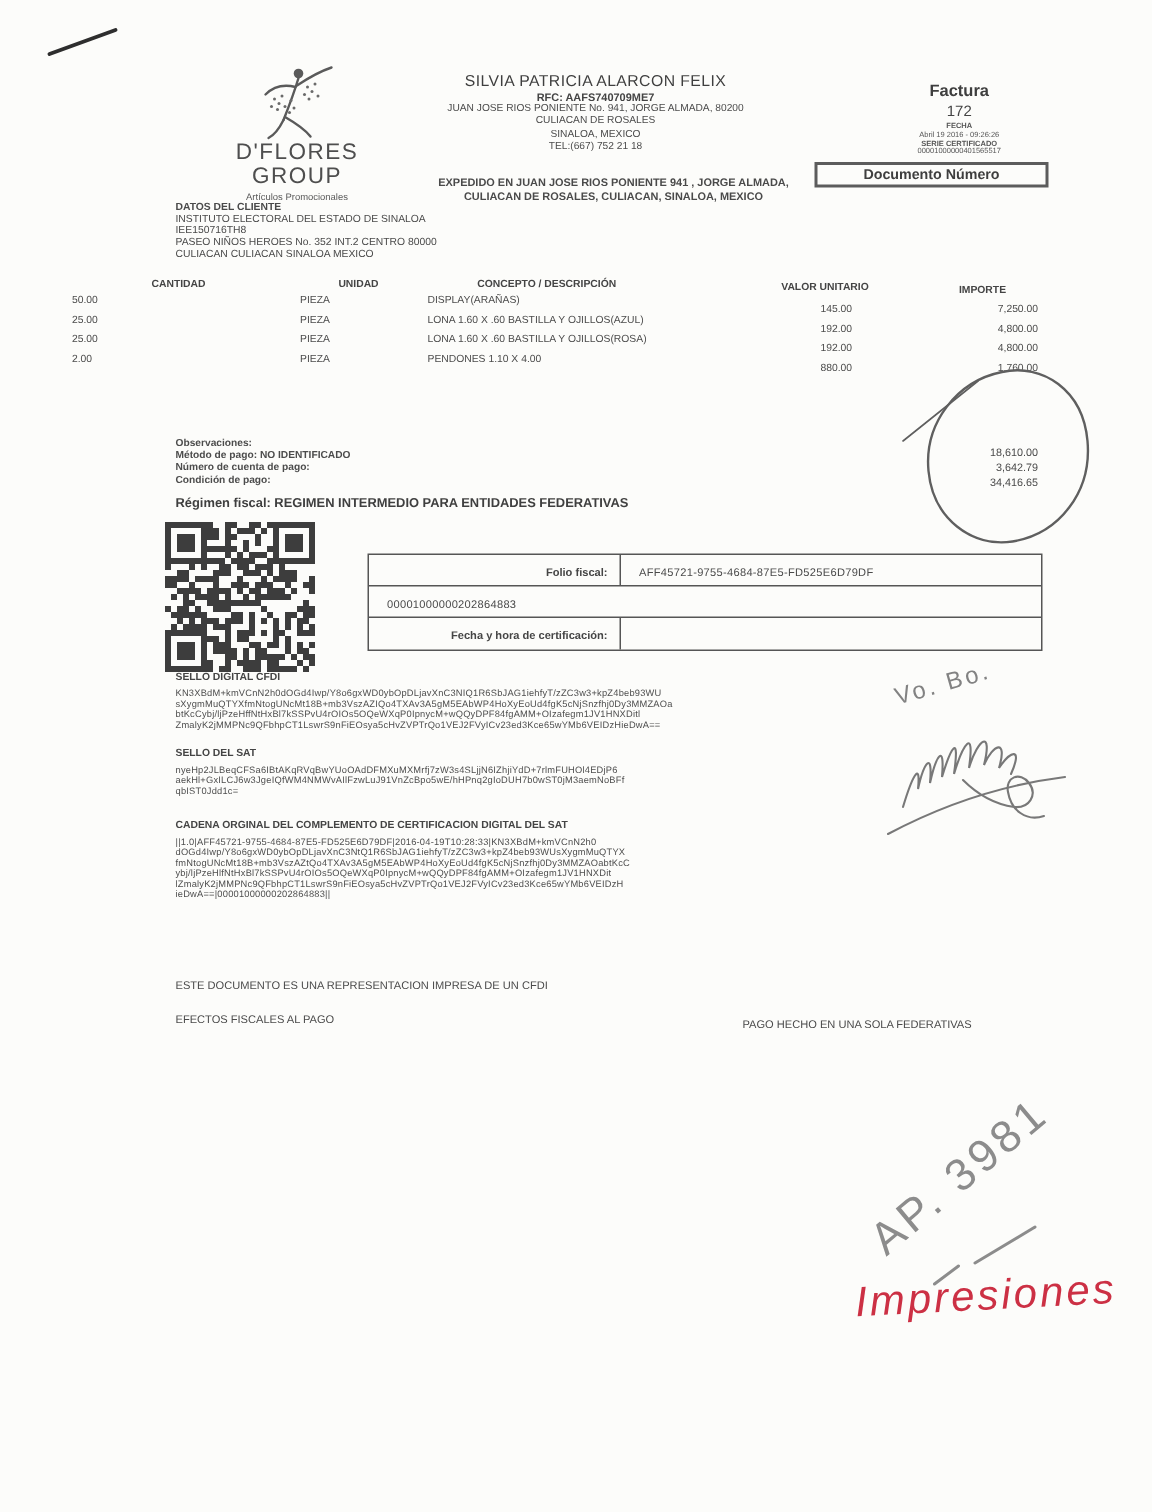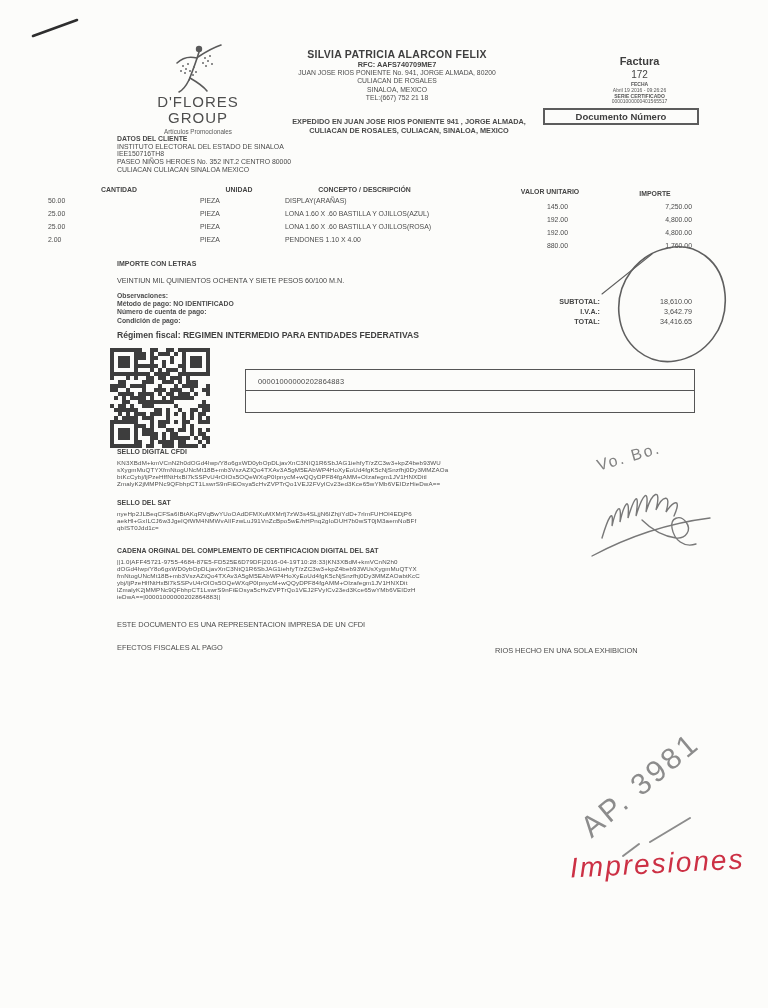--- a/index.html
+++ b/index.html
@@ -11,21 +11,21 @@
   }
   .abs { position:absolute; }
   .b { font-weight:bold; }
   .rt { text-align:right; }
 
   
   .logo-wrap { left:148px; top:42px; width:100px; text-align:center; color:#555; }
   .brand { font-size:15px; font-weight:normal; letter-spacing:1px; color:#4e4e4e; line-height:16px; }
   .tagline { font-size:6.3px; color:#5a5a5a; margin-top:2px; }
   .head-center { left:242px; top:48px; width:310px; text-align:center; }
-  .issuer-name { font-size:10.5px; font-weight:bold; color:#3f3f3f; letter-spacing:.3px; }
+  .issuer-name { font-size:10.5px; font-weight:normal; color:#3f3f3f; letter-spacing:.3px; }
   .issuer-line { font-size:6.8px; line-height:8.3px; color:#4c4c4c; }
   .issuer-rfc { font-size:7.3px; font-weight:bold; color:#444; }
   .expedido { left:248px; top:117px; width:322px; text-align:center; font-size:7.3px; font-weight:bold; color:#4a4a4a; line-height:9px; }
   .fact-block { left:572px; top:55px; width:135px; text-align:center; }
   .fact-title { font-size:11px; font-weight:bold; color:#3e3e3e; }
   .fact-num { font-size:10px; margin-top:2px; color:#444; }
   .fact-tiny { font-size:5px; line-height:5.8px; color:#555; }
   .doc-valido { left:543px; top:108px; width:156px; height:17px; border:2px solid #5c5c5c;
     font-size:9.5px; font-weight:bold; color:#3e3e3e; text-align:center; line-height:14px; }
 
@@ -53,21 +53,21 @@
   .folio-row:last-child { border-bottom:none; }
   .folio-lbl { width:168px; border-right:1px solid #555; font-size:7.4px; font-weight:bold;
     text-align:right; padding:7px 8px 0 0; color:#454545; }
   .folio-val { flex:1; font-size:7.4px; padding:7px 0 0 12px; color:#4a4a4a; letter-spacing:.2px; }
 
   
   .seal { left:117px; font-size:6.2px; color:#4e4e4e; }
   .seal .hd { font-weight:bold; font-size:6.9px; margin-bottom:4px; color:#444; }
   .seal .ln { line-height:7.1px; letter-spacing:.15px; white-space:nowrap; }
 
-  .foot { left:117px; font-size:7.4px; color:#4a4a4a; }
+  .foot { left:117px; font-size:7.4px; color:#4a4a4a;margin-top:32px; }
 
   
   .hand { color:#7d7d7d; }
   .vobo { left:596px; top:448px; font-size:16px; transform:rotate(-16deg); letter-spacing:2px; color:#828282; }
   .ap { left:596px; top:810px; font-size:30px; letter-spacing:3px; color:#8c8c8c;
     transform:rotate(-40deg); transform-origin:left bottom; white-space:nowrap; }
   .impresiones { left:570px; top:848px; font-size:28px; font-style:italic; letter-spacing:2px;
     color:#cc3044; transform:rotate(-3deg); }
   svg { display:block; }
 </style>
@@ -172,37 +172,28 @@
     <span class="cell rt" style="left:632px; width:60px; top:6px;">4,800.00</span>
   </div>
   <div class="row" style="top:236px;">
     <span class="cell" style="left:48px;">2.00</span>
     <span class="cell" style="left:200px;">PIEZA</span>
     <span class="cell" style="left:285px;">PENDONES 1.10 X 4.00</span>
     <span class="cell rt" style="left:508px; width:60px; top:6px;">880.00</span>
     <span class="cell rt" style="left:632px; width:60px; top:6px;">1,760.00</span>
   </div>
 
-  <div class="abs letras">
-    <div class="hd">IMPORTE CON LETRAS</div>
-    <div class="tx">VEINTIUN MIL QUINIENTOS OCHENTA Y SIETE PESOS 60/100 M.N.</div>
-  </div>
 
   <div class="abs obs">
     <div>Observaciones:</div>
     <div>Método de pago: NO IDENTIFICADO</div>
     <div>Número de cuenta de pago:</div>
     <div>Condición de pago:</div>
   </div>
 
-  <div class="abs tot-lbl">
-    <div>SUBTOTAL:</div>
-    <div>I.V.A.:</div>
-    <div>TOTAL:</div>
-  </div>
   <div class="abs tot-val">
     <div>18,610.00</div>
     <div>3,642.79</div>
     <div>34,416.65</div>
   </div>
 
   <svg class="abs" style="left:600px; top:242px;" width="140" height="125" viewBox="0 0 140 125">
     <g stroke="#5f5f5f" fill="none" stroke-width="1.6" stroke-linecap="round">
       <path d="M68,6 C 95,0 122,18 125,52 C 128,86 106,114 75,119 C 48,123 22,104 19,72 C 16,40 38,12 68,6 Z"></path>
       <path d="M2,52 L52,12" stroke-width="1.1"></path>
@@ -566,23 +557,28 @@
         <rect x="72" y="96" width="4" height="4" fill="#3d3d3d"></rect>
         <rect x="76" y="96" width="4" height="4" fill="#3d3d3d"></rect>
         <rect x="80" y="96" width="4" height="4" fill="#3d3d3d"></rect>
         <rect x="84" y="96" width="4" height="4" fill="#3d3d3d"></rect>
         <rect x="92" y="96" width="4" height="4" fill="#3d3d3d"></rect>
       </svg>
   </div>
 
   <div class="abs folio-table">
     <div class="folio-row">
+      <div class="folio-lbl">Folio fiscal:</div>
+      <div class="folio-val">AFF45721-9755-4684-87E5-FD525E6D79DF</div>
+    </div>
+    <div class="folio-row">
       <div class="folio-val">00001000000202864883</div>
     </div>
     <div class="folio-row">
+      <div class="folio-lbl">Fecha y hora de certificación:</div>
     </div>
   </div>
 
   <div class="abs seal" style="top:448px;">
     <div class="hd">SELLO DIGITAL CFDI</div>
     <div class="ln">KN3XBdM+kmVCnN2h0dOGd4Iwp/Y8o6gxWD0ybOpDLjavXnC3NIQ1R6SbJAG1iehfyT/zZC3w3+kpZ4beb93WU</div>
     <div class="ln">sXygmMuQTYXfmNtogUNcMt18B+mb3VszAZIQo4TXAv3A5gM5EAbWP4HoXyEoUd4fgK5cNjSnzfhj0Dy3MMZAOa</div>
     <div class="ln">btKcCybj/ljPzeHffNtHxBl7kSSPvU4rOIOs5OQeWXqP0IpnycM+wQQyDPF84fgAMM+OIzafegm1JV1HNXDitl</div>
     <div class="ln">ZmalyK2jMMPNc9QFbhpCT1LswrS9nFiEOsya5cHvZVPTrQo1VEJ2FVyICv23ed3Kce65wYMb6VEIDzHieDwA==</div>
   </div>
@@ -599,21 +595,21 @@
     <div class="ln">||1.0|AFF45721-9755-4684-87E5-FD525E6D79DF|2016-04-19T10:28:33|KN3XBdM+kmVCnN2h0</div>
     <div class="ln">dOGd4Iwp/Y8o6gxWD0ybOpDLjavXnC3NtQ1R6SbJAG1iehfyT/zZC3w3+kpZ4beb93WUsXygmMuQTYX</div>
     <div class="ln">fmNtogUNcMt18B+mb3VszAZtQo4TXAv3A5gM5EAbWP4HoXyEoUd4fgK5cNjSnzfhj0Dy3MMZAOabtKcC</div>
     <div class="ln">ybj/ljPzeHlfNtHxBl7kSSPvU4rOIOs5OQeWXqP0IpnycM+wQQyDPF84fgAMM+OIzafegm1JV1HNXDit</div>
     <div class="ln">lZmalyK2jMMPNc9QFbhpCT1LswrS9nFiEOsya5cHvZVPTrQo1VEJ2FVyICv23ed3Kce65wYMb6VEIDzH</div>
     <div class="ln">ieDwA==|00001000000202864883||</div>
   </div>
 
   <div class="abs foot" style="top:620px;">ESTE DOCUMENTO ES UNA REPRESENTACION IMPRESA DE UN CFDI</div>
   <div class="abs foot" style="top:643px;">EFECTOS FISCALES AL PAGO</div>
-  <div class="abs foot" style="left:495px; top:646px;">RIOS HECHO EN UNA SOLA EXHIBICION</div>
+  <div class="abs foot" style="left:495px; top:646px;">PAGO HECHO EN UNA SOLA FEDERATIVAS</div>
 
   <div class="abs vobo hand">Vo. Bo.</div>
   <svg class="abs" style="left:582px; top:478px;" width="140" height="90" viewBox="0 0 140 90">
     <g stroke="#787878" fill="none" stroke-width="1.4" stroke-linecap="round">
       <path d="M20,60 C 26,40 32,28 30,48 C 34,30 40,22 38,44 C 42,26 48,16 46,40 C 52,20 58,10 54,38 C 60,18 68,6 64,34 C 70,14 80,8 74,32 C 80,18 90,14 84,34 C 92,22 100,20 92,38"></path>
       <path d="M10,78 C 40,62 80,46 128,40"></path>
       <path d="M60,42 C 68,50 80,58 94,60 C 104,61 110,52 104,44 C 98,36 88,40 90,50 C 92,62 102,70 114,66"></path>
     </g>
   </svg>
 

